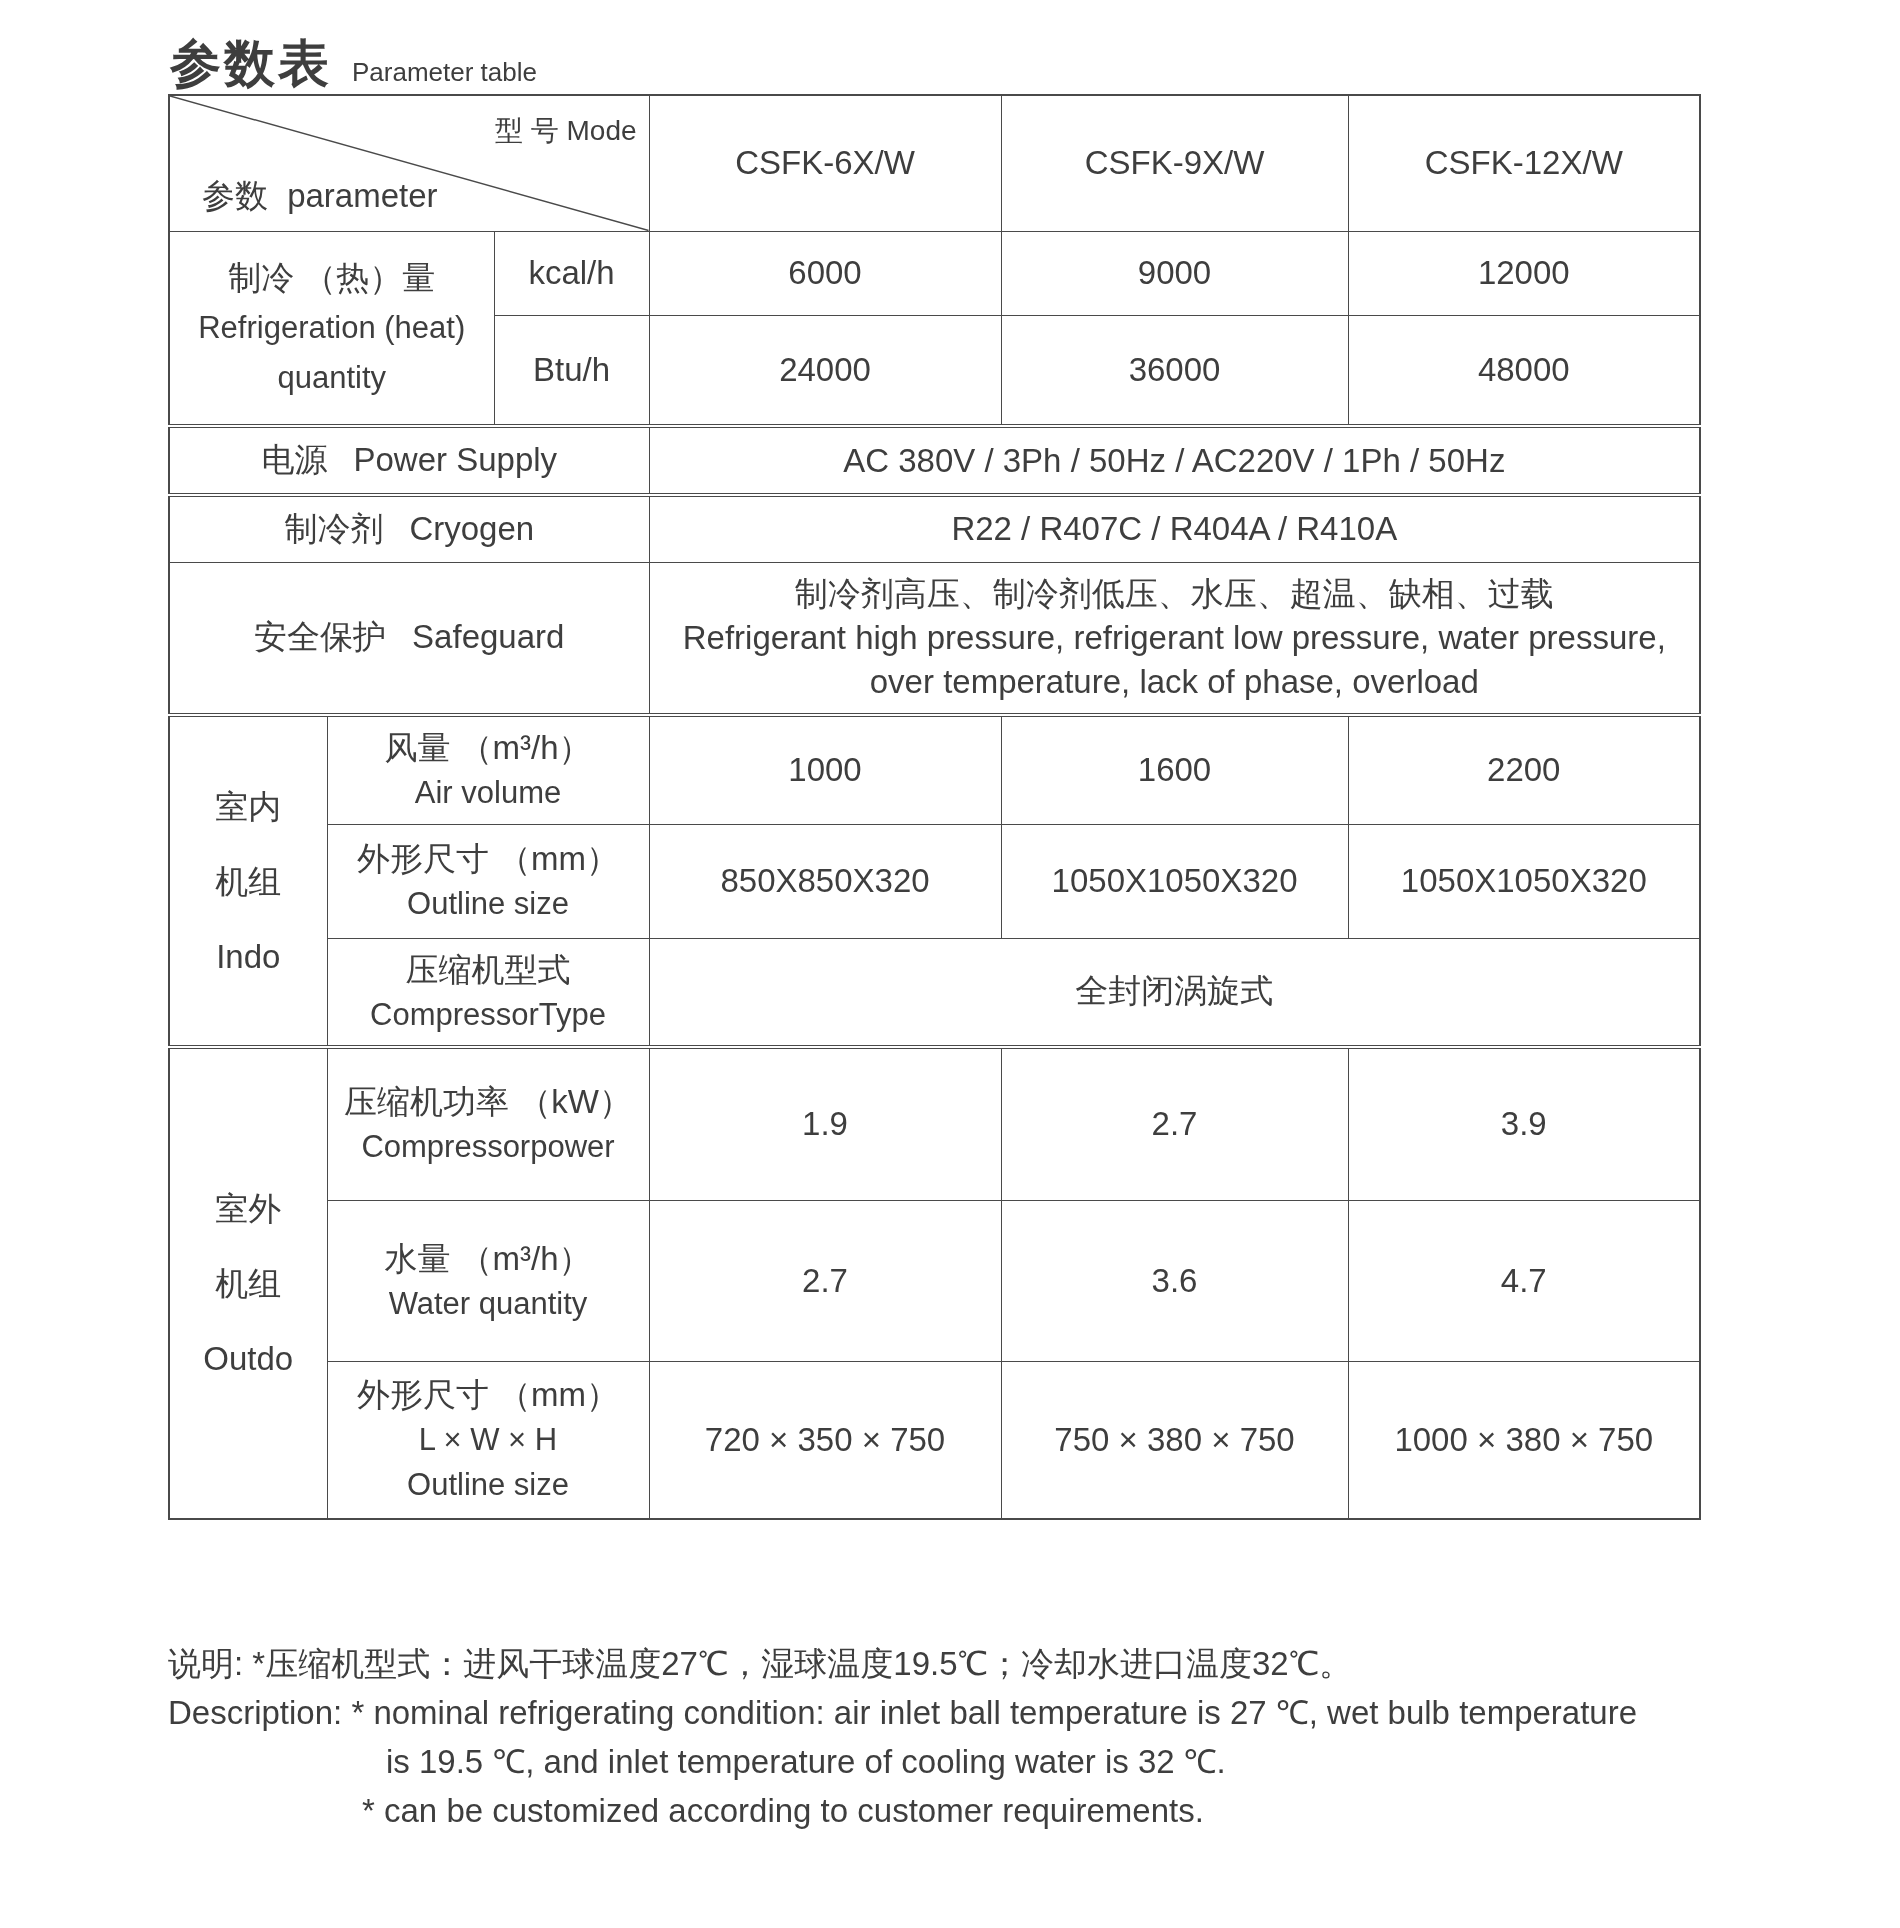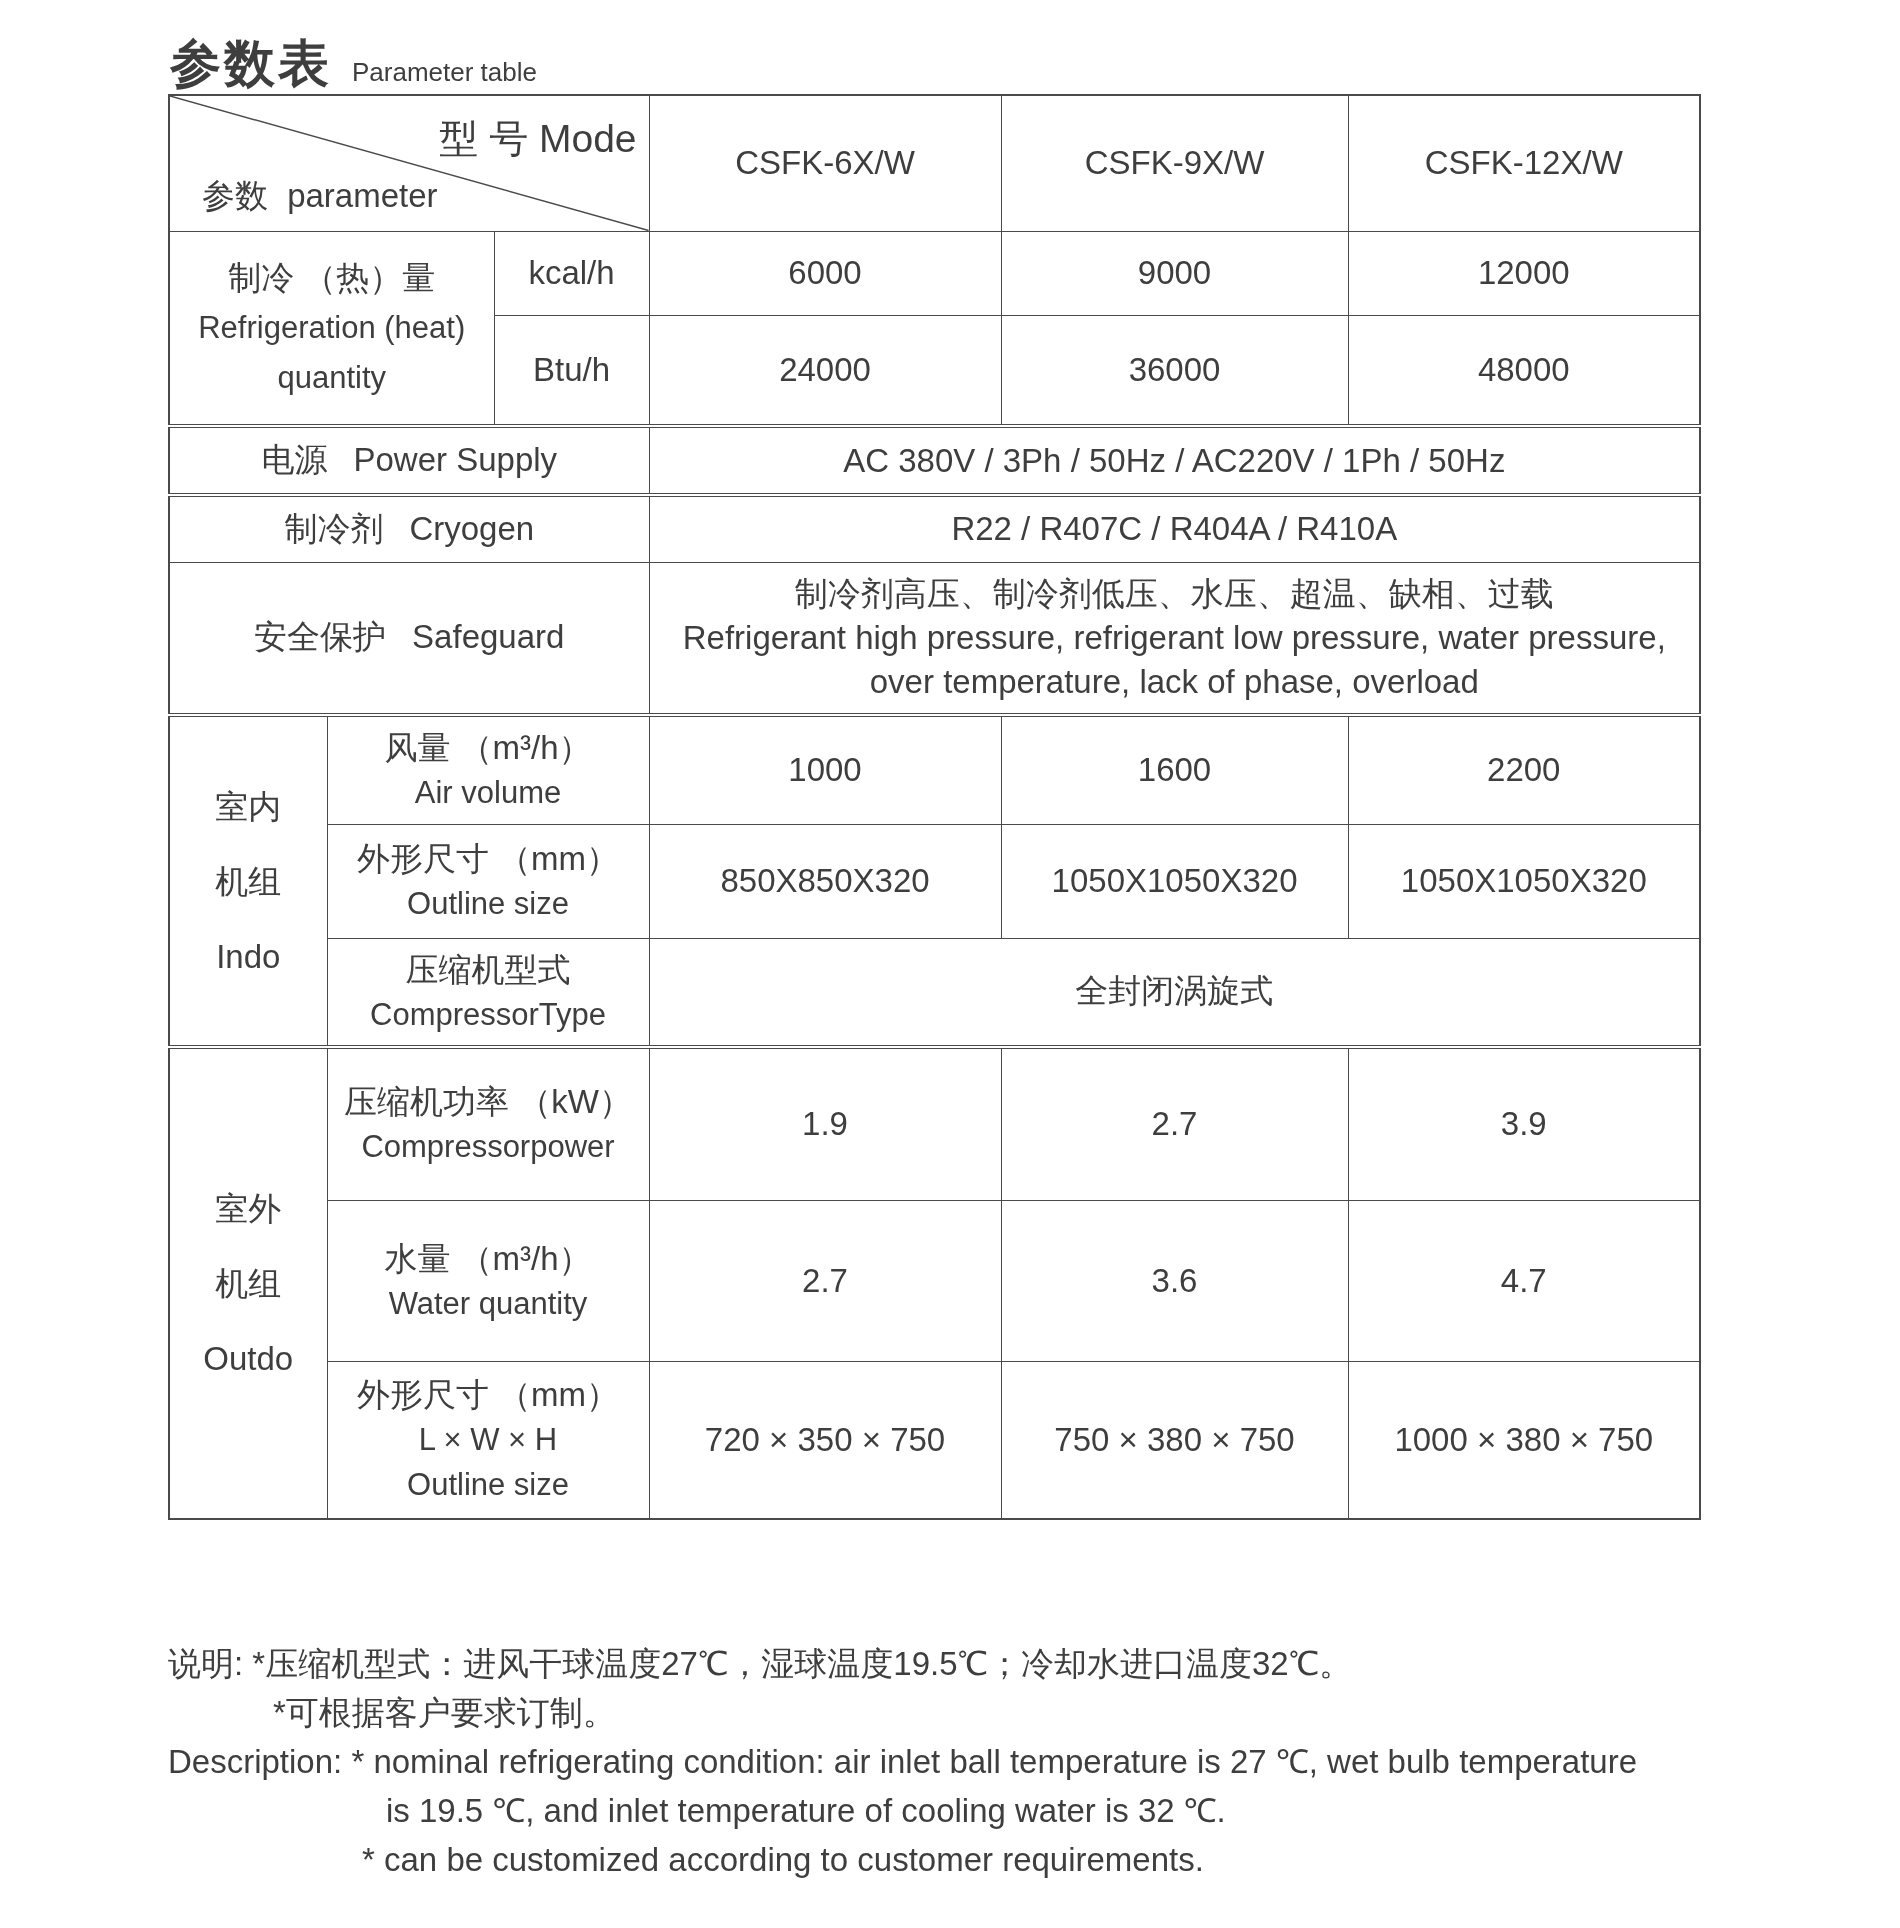--- a/index.html
+++ b/index.html
@@ -27,21 +27,21 @@
   }
   table.params { border:2px solid #4a4a4a; }
   tr.dbl td { border-top:4px double #4a4a4a; }
 
   .sub { font-size:31px; }
   .lh { line-height:45px; }
 
   
   td.diag { position:relative; padding:0; }
   .diag-svg { position:absolute; left:0; top:0; width:100%; height:100%; }
-  .diag-mode  { position:absolute; right:12px; top:16px;  font-size:39px; }
+  .diag-mode  { position:absolute; right:12px; top:16px;  font-size:28px; }
   .diag-param { position:absolute; left:32px; bottom:12px; font-size:33px; word-spacing:10px; }
 
   
   td.refr-label { text-align:left; padding-left:16px; line-height:50px;margin-left:20px; }
 
   
   .gap-zh { margin-right:26px; }
 
   
   td.section div { line-height:75px; font-size:33px; }
@@ -196,18 +196,17 @@
     </td>
     <td>720 × 350 × 750</td>
     <td>750 × 380 × 750</td>
     <td>1000 × 380 × 750</td>
   </tr>
 </tbody>
   </table>
 
 <div class="notes">
   <div>说明: *压缩机型式：进风干球温度27℃，湿球温度19.5℃；冷却水进口温度32℃。</div>
-  <div class="ind-zh2">*可根据客户要求订制。</div>
   <div>Description: * nominal refrigerating condition: air inlet ball temperature is 27 ℃, wet bulb temperature</div>
   <div class="ind-en2">is 19.5 ℃, and inlet temperature of cooling water is 32 ℃.</div>
   <div class="ind-en3">* can be customized according to customer requirements.</div>
 </div>
 
 
 </body></html>

